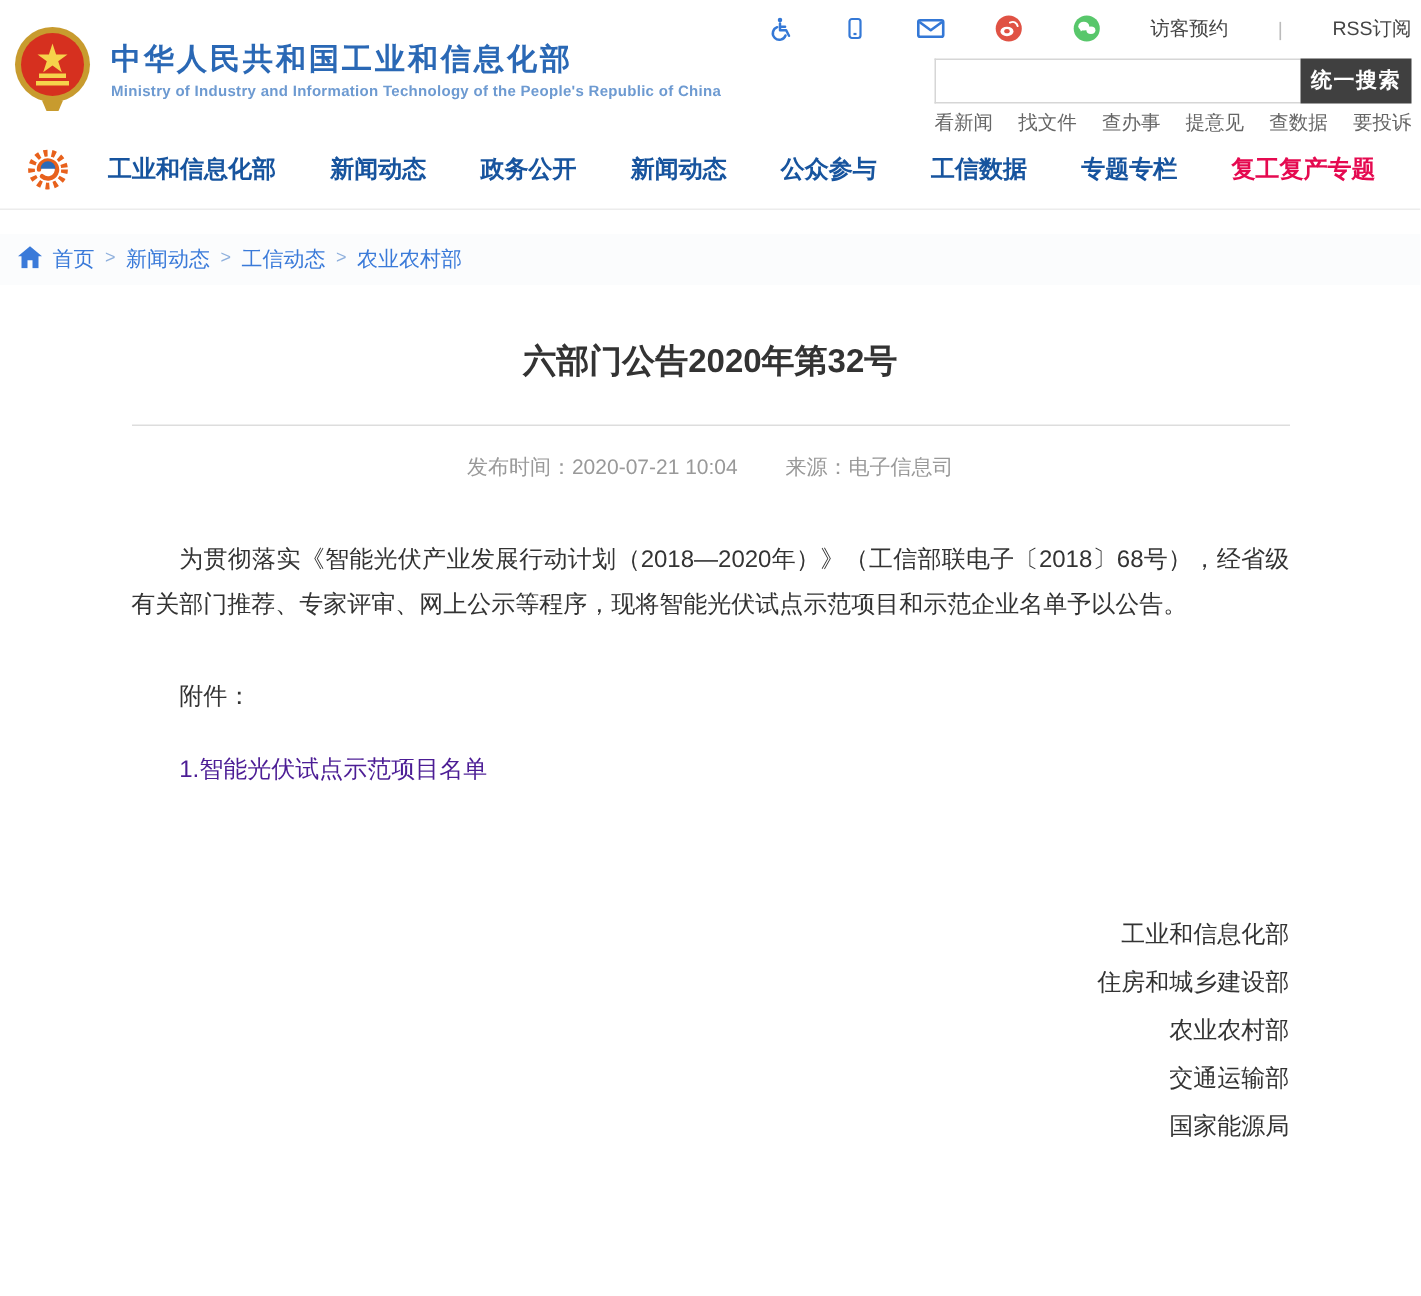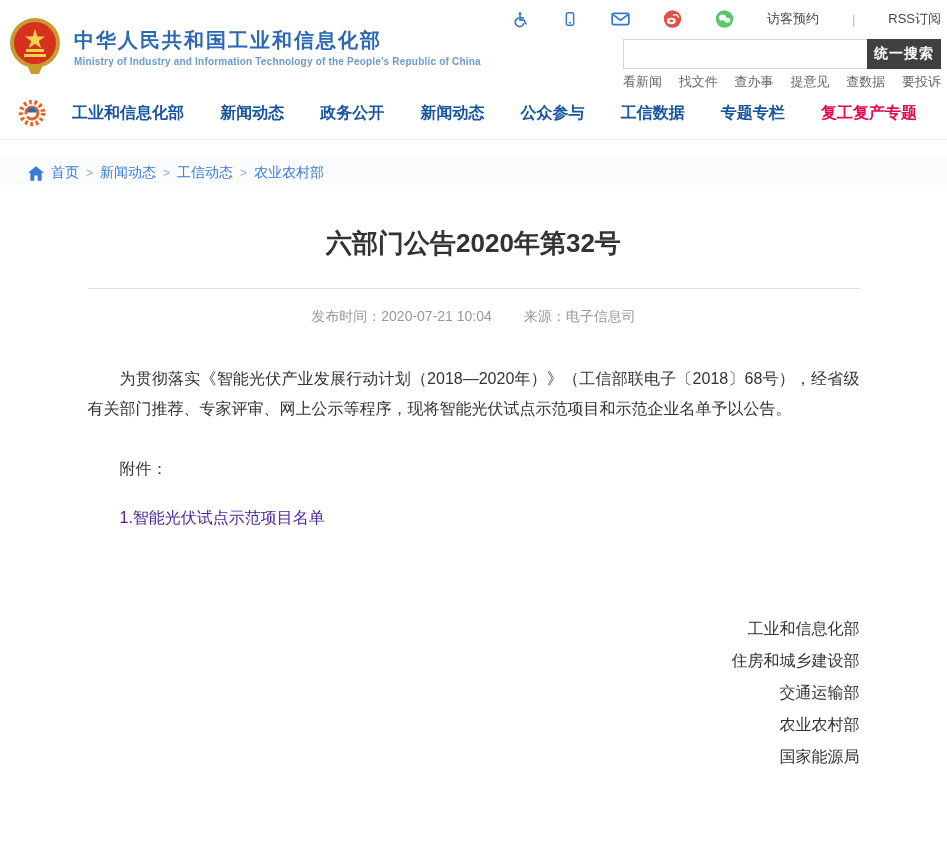--- a/index.html
+++ b/index.html
@@ -25,27 +25,27 @@
   .search-btn { width:74px; background:#404040; color:#fff; border:none; font-size:14px; font-weight:bold; cursor:pointer; letter-spacing:1px; }
   .quick-links { display:flex; justify-content:space-between; margin-top:4px; font-size:13px; color:#666; }
   .quick-links span { cursor:pointer; }
   
   .navbar { display:flex; align-items:center; height:52px; border-bottom:1px solid #ececec; padding-left:16px; }
   .nav-logo { width:32px; height:32px; margin-right:24px; cursor:pointer; flex:0 0 auto; }
   .nav-items { display:flex; flex:1; justify-content:space-between; padding-right:30px; }
   .nav-item { font-size:16px; font-weight:bold; color:#17549e; cursor:pointer; white-space:nowrap; }
   .nav-item.hot { color:#e50a50; }
   
-  .breadcrumb { display:flex; align-items:center; gap:7px; margin-top:16px; padding:8px 0 8px 28px; background:#fbfcfd; font-size:14px; color:#3a7ad9; }
+  .breadcrumb { display:flex; align-items:flex-start; gap:7px; margin-top:16px; padding:8px 0 8px 12px; background:#fbfcfd; font-size:14px; color:#3a7ad9; }
   .breadcrumb .crumb { cursor:pointer; }
   .breadcrumb .bc-sep { color:#8fb0dd; font-size:12px; }
   .home-icon { width:16px; height:15px; display:inline-flex; }
   
   .article { width:772px; margin:0 auto; }
-  .article-title { text-align:center; font-size:26px; font-weight:bold; color:#333; margin-top:36px; }
+  .article-title { text-align:center; font-size:22px; font-weight:bold; color:#333; margin-top:36px; }
   .title-divider { border:none; border-top:1px solid #ddd; margin:27px 0 0; }
   .meta { text-align:center; color:#999; font-size:14px; padding:19px 0 0; }
   .meta span { margin:0 14px; }
   .doc-head { text-align:center; font-weight:bold; font-size:16px; color:#000; line-height:1.75; margin-top:38px; }
   .doc-body { font-size:16px; color:#333; line-height:1.85; margin-top:24px; text-align:justify; }
   .doc-body p { text-indent:2em; margin:0; }
   .attachments { margin-top:36px; font-size:16px; }
   .attach-label { padding-left:2em; }
   .attach-list { margin-top:28px; padding-left:2em; }
   .attach-item { margin-top:9px; cursor:pointer; color:#4c1d95; }
@@ -184,18 +184,18 @@
   <div class="attachments">
     <div class="attach-label">附件：</div>
     <div class="attach-list">
       <div class="attach-item">1.智能光伏试点示范项目名单</div>
     </div>
   </div>
 
   <div class="signature">
     <div>工业和信息化部</div>
     <div>住房和城乡建设部</div>
+    <div>农业农村部</div>
     <div>交通运输部</div>
-    <div>农业农村部</div>
     <div>国家能源局</div>
 
   </div>
 </div>
 
 </body></html>

